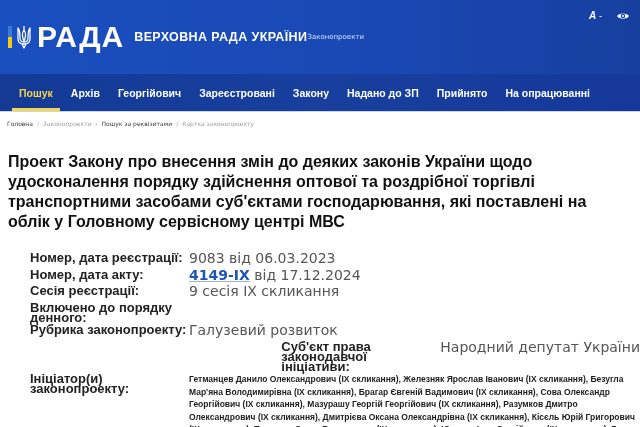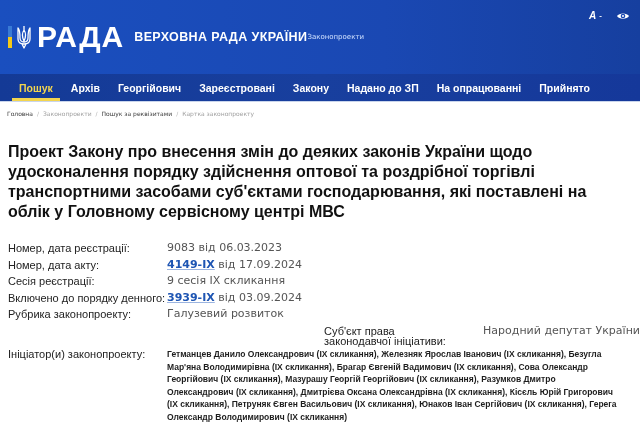--- a/index.html
+++ b/index.html
@@ -22,21 +22,21 @@
     .logo-text { display: flex; }
     .logo-title { color: #ffffff; font-family: "Liberation Sans", sans-serif; font-size: 12.5px; font-weight: 700; letter-spacing: 0.4px; }
     .logo-sub { color: #cfe0ff; font-size: 7px; margin-top: 3px; }
 
     .header-tools { position: absolute; right: 10px; top: 10px; display: flex; align-items: center; gap: 14px; }
     .font-size-btn { color: #ffffff; font-family: "Liberation Sans", sans-serif; font-style: italic; font-weight: 700; font-size: 10px; display: flex; align-items: center; gap: 3px; cursor: pointer; }
     .font-size-btn .minus { font-size: 8px; font-style: normal; }
     .eye-btn { width: 14px; height: 10px; cursor: pointer; }
 
     .nav {
-      height: 28px;
+      height: 38px;
       background: linear-gradient(90deg, #143a96 0%, #183f9e 50%, #15389a 100%);
       display: flex; align-items: stretch;
       padding-left: 10px;
       border-bottom: 1px solid #c9d5ec;
     }
     .nav-item {
       color: #ffffff; font-family: "Liberation Sans", sans-serif; font-weight: 700; font-size: 10.5px;
       padding: 0 9px; display: flex; align-items: center; position: relative; cursor: pointer; white-space: nowrap;
     }
     .nav-item.active { color: #f3d54e; }
@@ -53,24 +53,24 @@
     .breadcrumb .sep { color: #b5b5b5; }
 
     .title {
       font-family: "Liberation Sans", sans-serif; font-weight: 700; font-size: 16px;
       line-height: 20px; color: #111111; padding: 18px 10px 0 8px; width: 620px;
     }
 
     .details { margin-top: 20px; padding-left: 8px; }
     .row { display: flex; align-items: flex-start; min-height: 15px; margin-bottom: 1.5px; }
     .row .label {
-      width: 159px; flex: none; font-family: "Liberation Sans", sans-serif; font-weight: 400;
-      font-size: 11px; color: #222; line-height: 10px; padding-top: 1px;
+      width: 159px; flex: none; font-family: "Liberation Sans", sans-serif; font-weight: 700;
+      font-size: 13px; color: #222; line-height: 10px; padding-top: 1px; margin-left: 22px;
     }
-    .row .value { font-size: 11px; color: #555; line-height: 12px; }
+    .row .value { font-size: 14px; color: #555; line-height: 12px; }
     .row .value a { color: #1e55b3; font-weight: 700; text-decoration: underline; text-decoration-color: #9bb4e0; cursor: pointer; }
     .row .value .from { color: #555; }
     .row.tall { min-height: 22px; justify-content: flex-end; }
     .row .value.initiators {
       font-family: "Liberation Sans", sans-serif; font-weight: 700; color: #1d1d1d; font-size: 8.5px;
       line-height: 12.5px; width: 455px;
     }
   </style>
 </head>
 <body>
@@ -103,22 +103,22 @@
   </div>
 </header>
 
 <nav class="nav">
   <div class="nav-item active">Пошук</div>
   <div class="nav-item">Архів</div>
   <div class="nav-item">Георгійович</div>
   <div class="nav-item">Зареєстровані</div>
   <div class="nav-item">Закону</div>
   <div class="nav-item">Надано до ЗП</div>
+  <div class="nav-item">Прийнято</div>
   <div class="nav-item">На опрацюванні</div>
-  <div class="nav-item">Прийнято</div>
 </nav>
 
 <div class="breadcrumb">
   <span class="crumb dark">Головна</span>
   <span class="sep">/</span>
   <span class="crumb">Законопроекти</span>
   <span class="sep">/</span>
   <span class="crumb dark">Пошук за реквізитами</span>
   <span class="sep">/</span>
   <span class="crumb">Картка законопроекту</span>
@@ -128,33 +128,29 @@
 
 <section class="details">
   <div class="row">
     <div class="label">Номер, дата реєстрації:</div>
     <div class="value">9083 від 06.03.2023</div>
   </div>
   <div class="row">
     <div class="label">Номер, дата акту:</div>
     <div class="value">
       <a>4149-IX</a>
-      <span class="from">від 17.09.2024</span>
+      <span class="from">від 17.12.2024</span>
     </div>
   </div>
   <div class="row">
     <div class="label">Сесія реєстрації:</div>
     <div class="value">9 сесія IX скликання</div>
   </div>
   <div class="row">
     <div class="label">Включено до порядку денного:</div>
-    <div class="value">
-      <a>3939-IX</a>
-      <span class="from">від 03.09.2024</span>
-    </div>
   </div>
   <div class="row">
     <div class="label">Рубрика законопроекту:</div>
     <div class="value">Галузевий розвиток</div>
   </div>
   <div class="row tall">
     <div class="label" style="width:130px;margin-right:29px;">Суб'єкт права законодавчої ініціативи:</div>
     <div class="value">Народний депутат України</div>
   </div>
   <div class="row">

